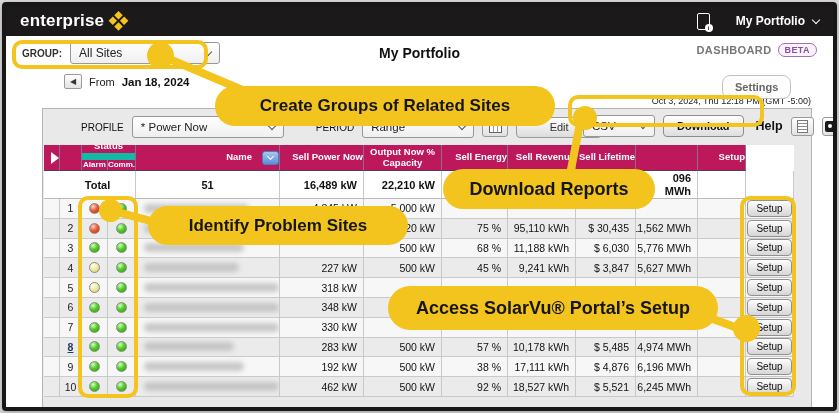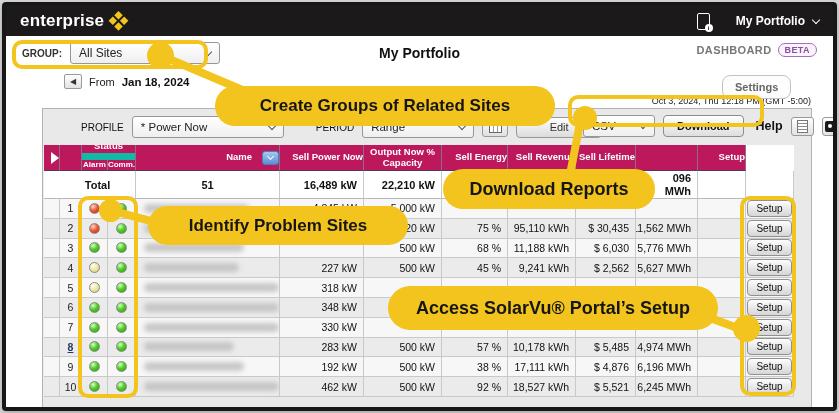--- a/index.html
+++ b/index.html
@@ -345,21 +345,21 @@
     <div class="c led-cell">
               <span class="led led-green"></span>
             </div>
     <div class="c name-cell">
               <span class="blur" style="width: 95px;"></span>
             </div>
     <div class="c r">227 kW</div>
     <div class="c r">500 kW</div>
     <div class="c r">45 %</div>
     <div class="c r">9,241 kWh</div>
-    <div class="c r">$ 2,562</div>
+    <div class="c r">$ 3,847</div>
     <div class="c r">5,627 MWh</div>
     <div class="c"></div>
     <div class="c setup-cell">
               <button class="mini-btn">Setup</button>
             </div>
   </div>
           <div class="t-row body">
     <div class="c"></div>
     <div class="c num">5</div>
     <div class="c led-cell">

